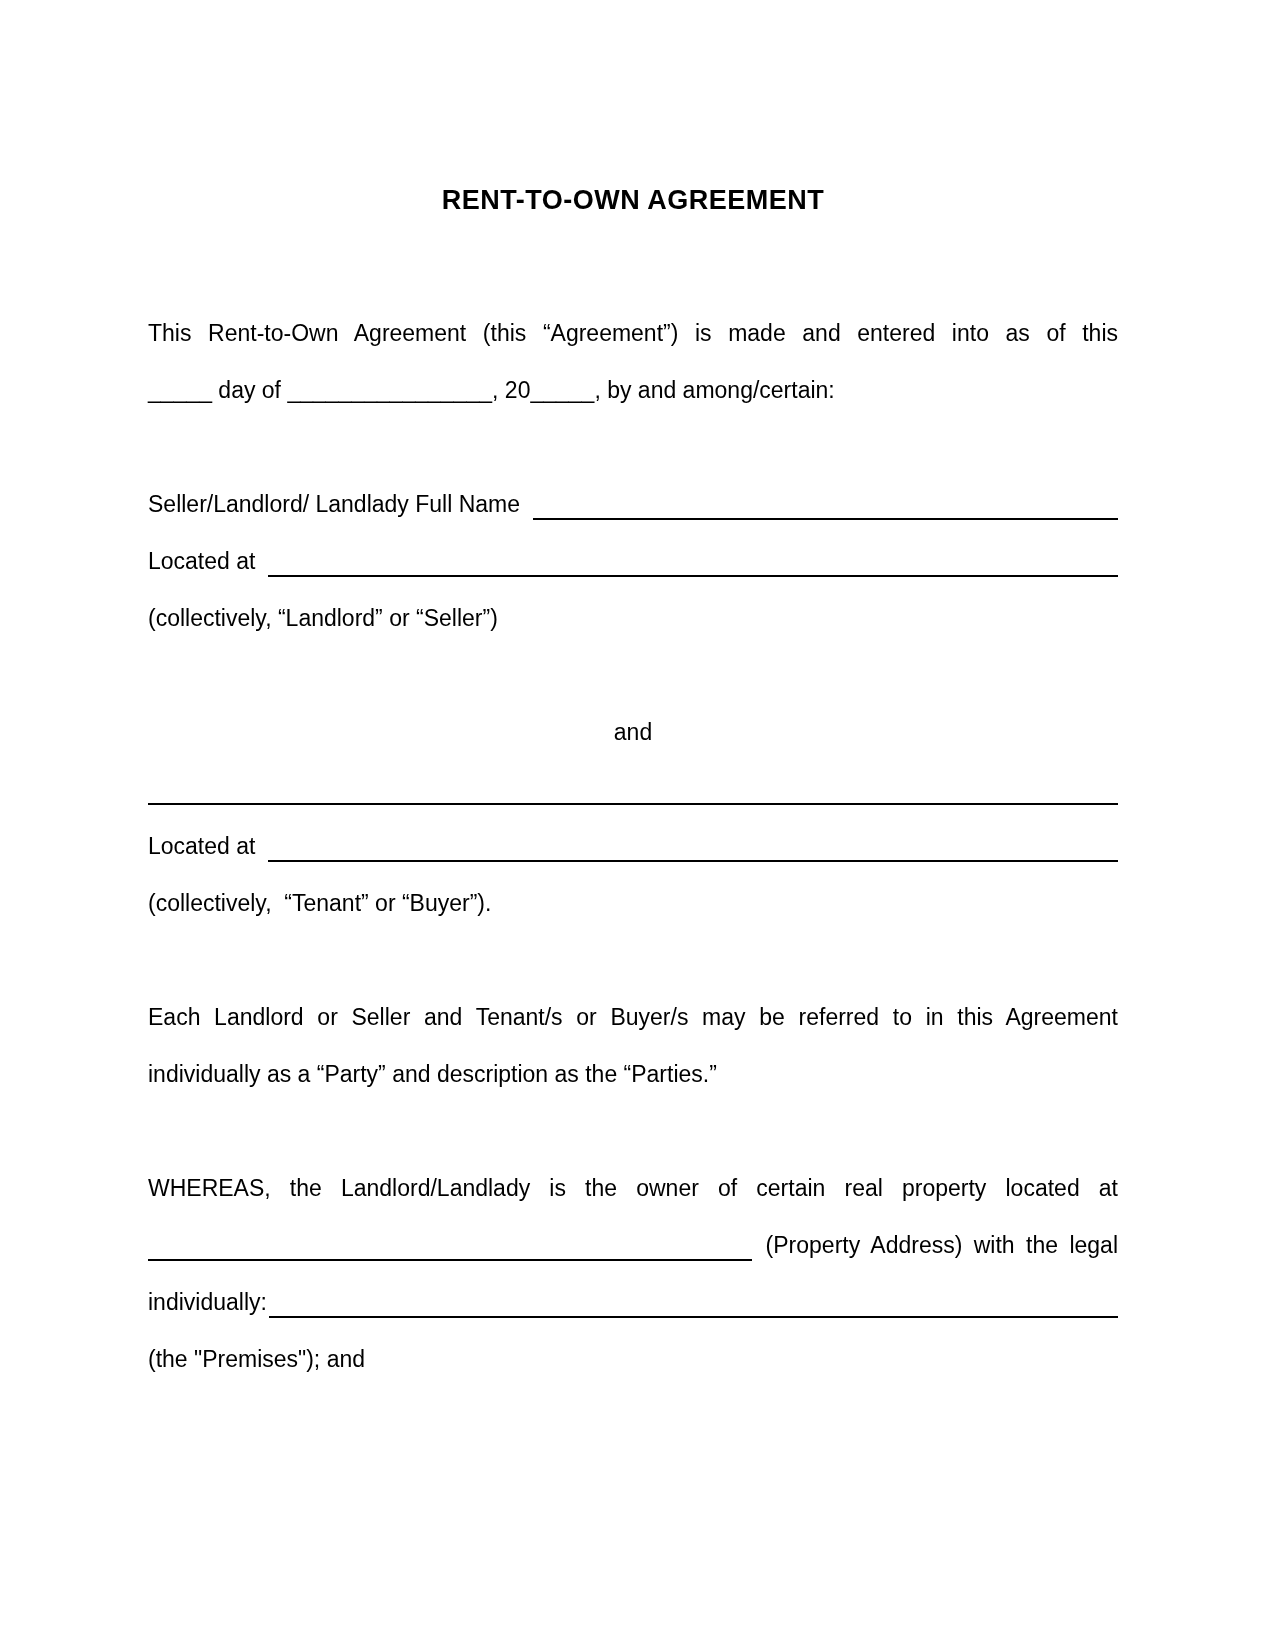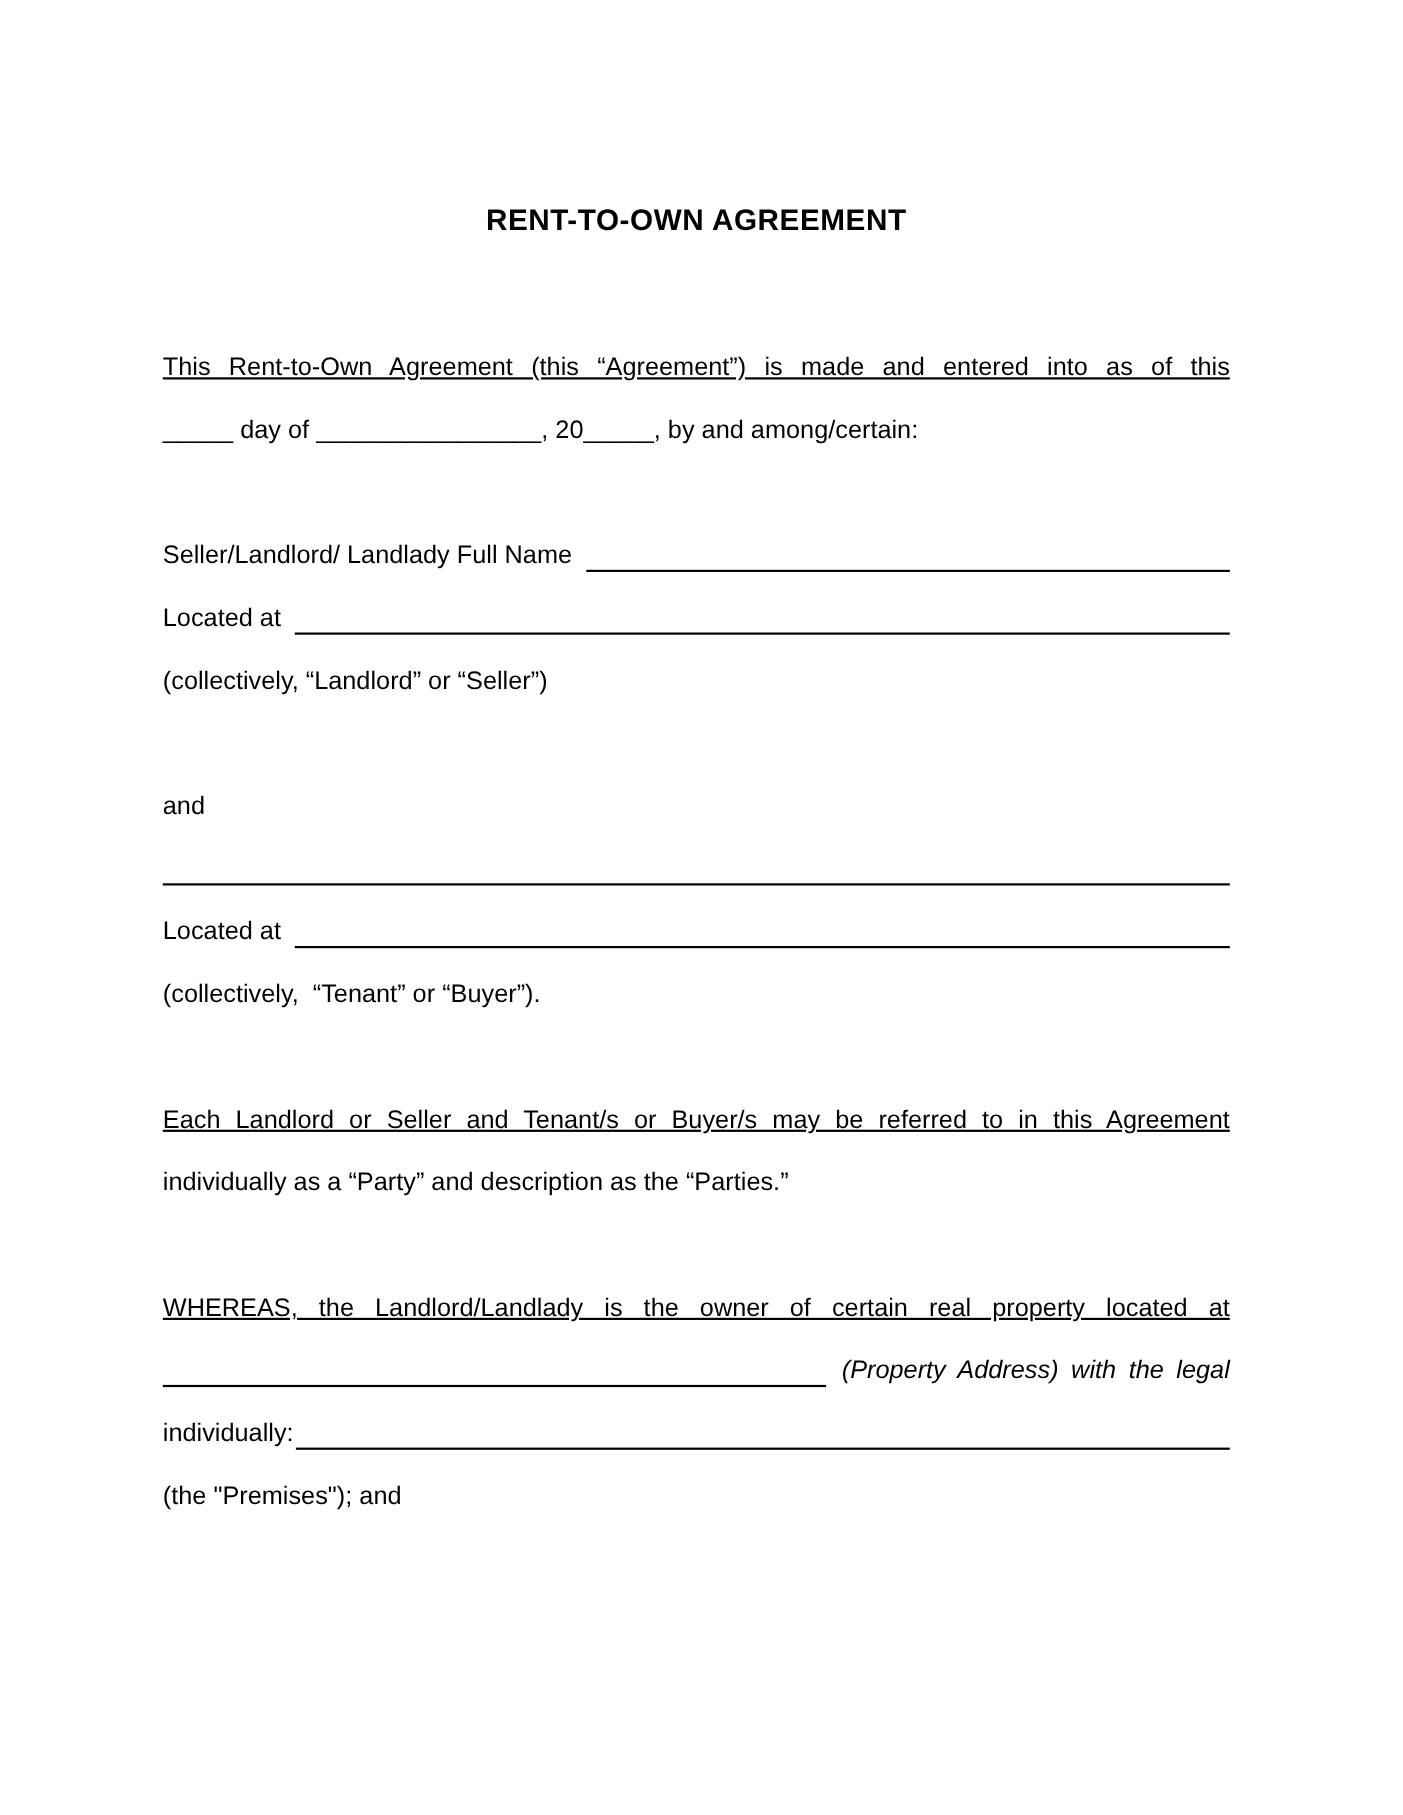--- a/index.html
+++ b/index.html
@@ -29,23 +29,22 @@
     margin-bottom: 75px;
   }
   .line {
     line-height: 57px;
     text-align: left;
   }
   
   .jf {
     text-align: justify;
     text-align-last: justify;
-    text-decoration: underline;
   }
-  .mt1 { margin-top: 57px; }
+  .mt1 { margin-top: 57px; text-align: center; }
   .fill-line { display: flex; }
   .lbl {
     white-space: pre;
     padding-right: 13px;
     flex: 0 0 auto;
   }
   .lbl.tight { padding-right: 2px; }
   .fill {
     flex: 1 1 auto;
     position: relative;
@@ -56,21 +55,20 @@
     left: 0;
     right: 0;
     bottom: 13px;
     border-bottom: 2px solid #000000;
   }
   .stretch {
     flex: 0 0 auto;
     white-space: nowrap;
     word-spacing: 5px;
     padding-left: 14px;
-    font-style: italic;
   }
   .pre { white-space: pre-wrap; }
 </style>
 </head>
 <body>
 
 <div class="page">
 
   <div class="title">RENT-TO-OWN AGREEMENT</div>
 

